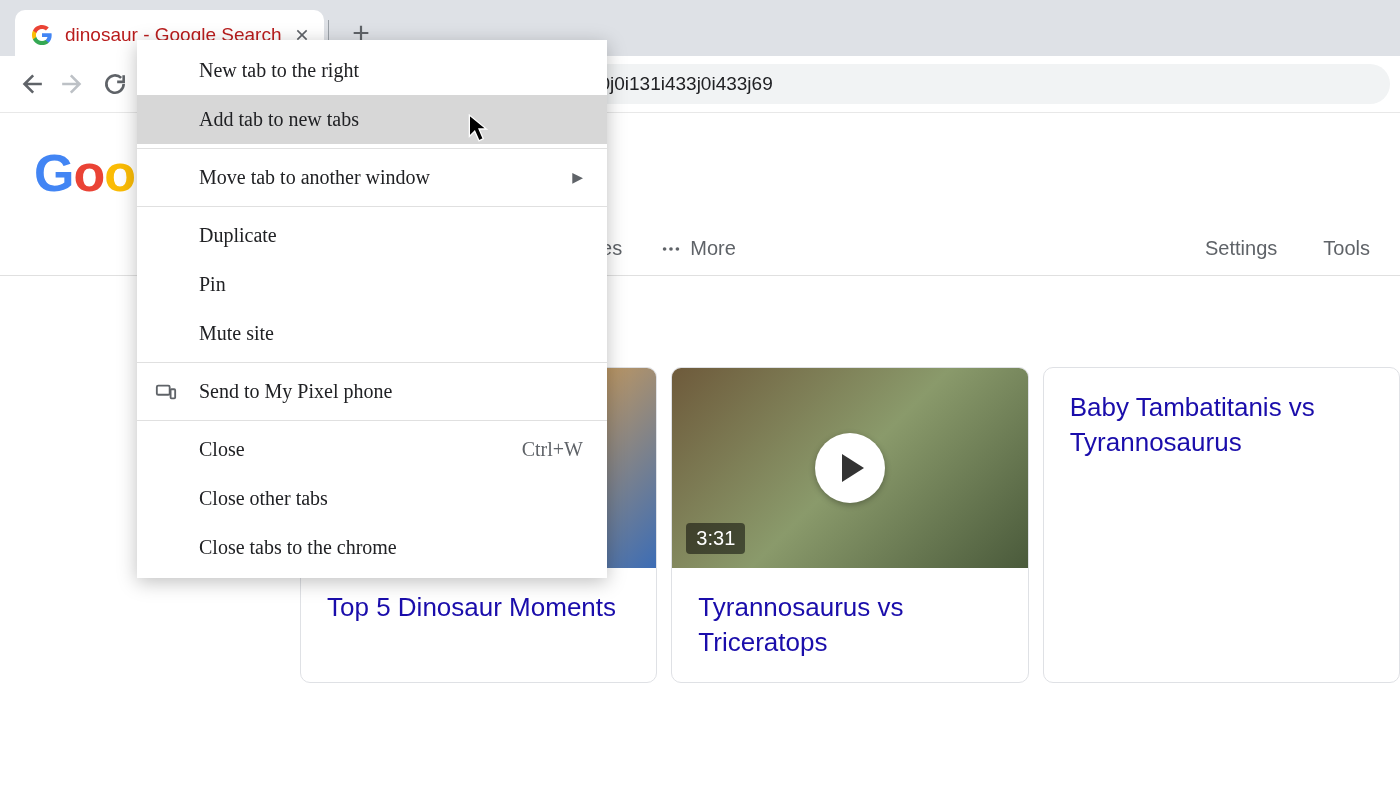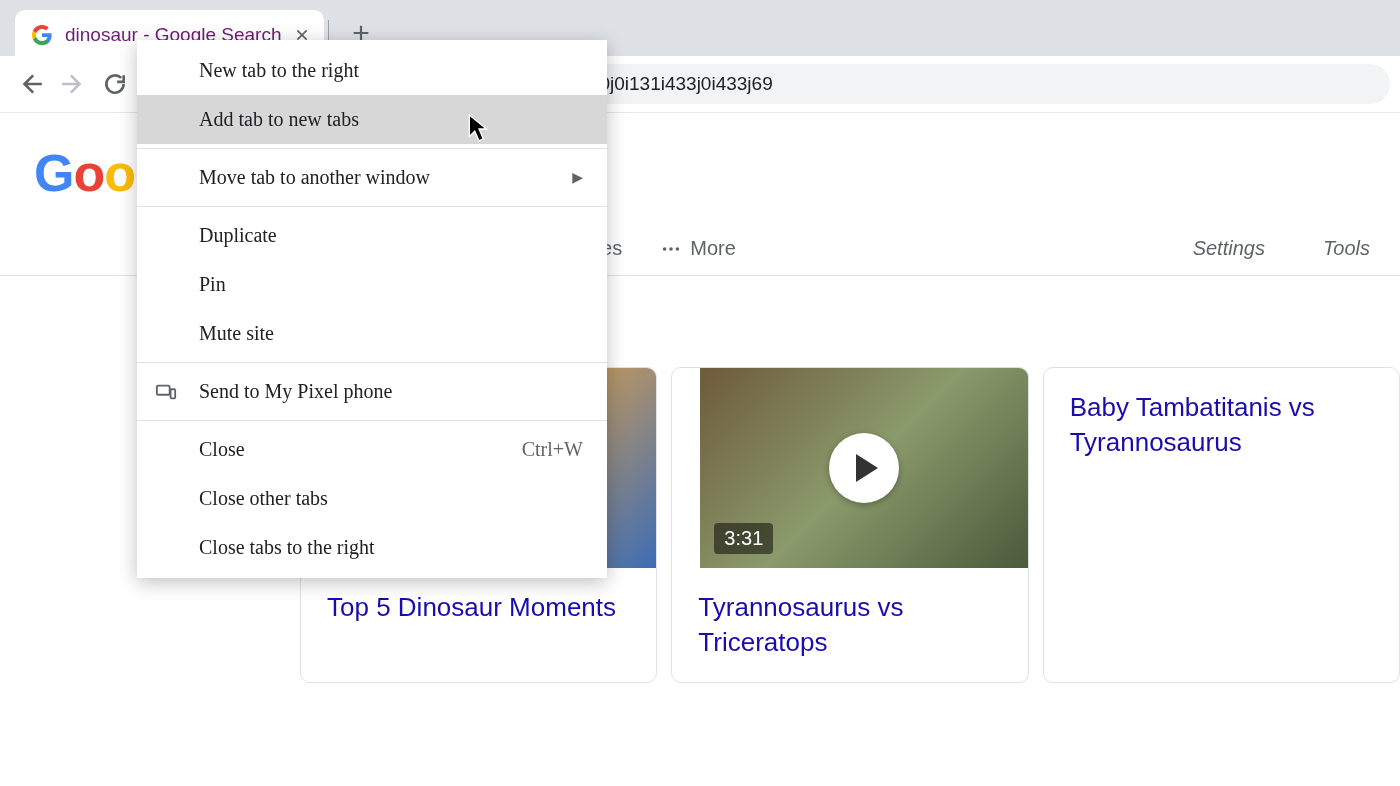--- a/index.html
+++ b/index.html
@@ -19,21 +19,21 @@
     align-items: flex-end;
     padding-left: 15px;
     position: relative;
   }
   .tab {
     display: flex;
     align-items: center;
     height: 46px;
     padding: 4px 12px 0 16px;
     font-size: 18px;
-    color: #701a75;
+    color: #b91c1c;
     position: relative;
     max-width: 380px;
     border-top-left-radius: 10px;
     border-top-right-radius: 10px;
   }
   .tab.active {
     background: #fff;
     z-index: 2;
   }
   .tab .favicon { width: 22px; height: 22px; margin-right: 12px; flex-shrink:0;}
@@ -82,36 +82,36 @@
     display:flex; align-items:center;
     padding: 20px 30px 0 30px;
     border-bottom:1px solid transparent;
   }
   .search-tabs { display:flex; align-items:center; gap:38px; margin-left:560px;}
   .search-tab {
     display:flex;align-items:center; gap:8px;
     color:#5f6368; font-size:20px; padding:14px 0; cursor:pointer;
   }
   .search-tab svg { width:22px;height:22px; }
-  .right-links { margin-left:auto; display:flex; gap:58px;font-style:italic; }
+  .right-links { margin-left:auto; display:flex; gap:46px; }
   .right-link { color:#5f6368; font-size:20px; cursor:pointer;}
   .divider-line { height:1px; background:#e0e0e0; }
   .results-meta { padding:24px 0 0 300px; color:#70757a; font-size:20px;}
   .video-row {
     display:flex; gap:14px; padding: 44px 0 0 300px;
   }
   .video-card {
     width:360px; border:1px solid #dfe1e5; border-radius:10px; overflow:hidden;
     cursor:pointer; background:#fff;
   }
   .thumb {
     height:200px; position:relative; background-size:cover; background-position:center;
   }
   .thumb.t1 { background: linear-gradient(135deg,#7b5e3c 0%, #c79a5b 50%, #3d6db5 100%);}
-  .thumb.t2 { background: linear-gradient(135deg,#6e5a3b 0%, #8a9a6b 50%, #4a5a3b 100%); margin-left: 28px;}
+  .thumb.t2 { background: linear-gradient(135deg,#6e5a3b 0%, #8a9a6b 50%, #4a5a3b 100%);}
   .thumb.t3 { background: linear-gradient(135deg,#7ab8e6 0%, #5a4a3a 60%, #3a2a1a 100%);}
   .play-btn {
     position:absolute; top:50%; left:50%; transform:translate(-50%,-50%);
     width:70px;height:70px;border-radius:50%;background:#fff;
     display:flex;align-items:center;justify-content:center;
     box-shadow:0 2px 6px rgba(0,0,0,.3);
   }
   .play-btn::after{
     content:''; display:block; width:0;height:0;
     border-left:22px solid #333; border-top:14px solid transparent; border-bottom:14px solid transparent;
@@ -293,19 +293,19 @@
   </div>
   <div class="menu-sep"></div>
   <div class="menu-item">
     <span>Close</span>
     <span class="shortcut">Ctrl+W</span>
   </div>
   <div class="menu-item">
     <span>Close other tabs</span>
   </div>
   <div class="menu-item">
-    <span>Close tabs to the right</span>
+    <span>Close tabs to the chrome</span>
   </div>
 </div>
 
 <svg class="cursor" viewBox="0 0 20 28">
   <path d="M1 1 L1 21 L6 16 L10 25 L14 23 L10 14 L17 14 Z" fill="#000" stroke="#fff" stroke-width="1.2"></path>
 </svg>
 
 </body></html>

